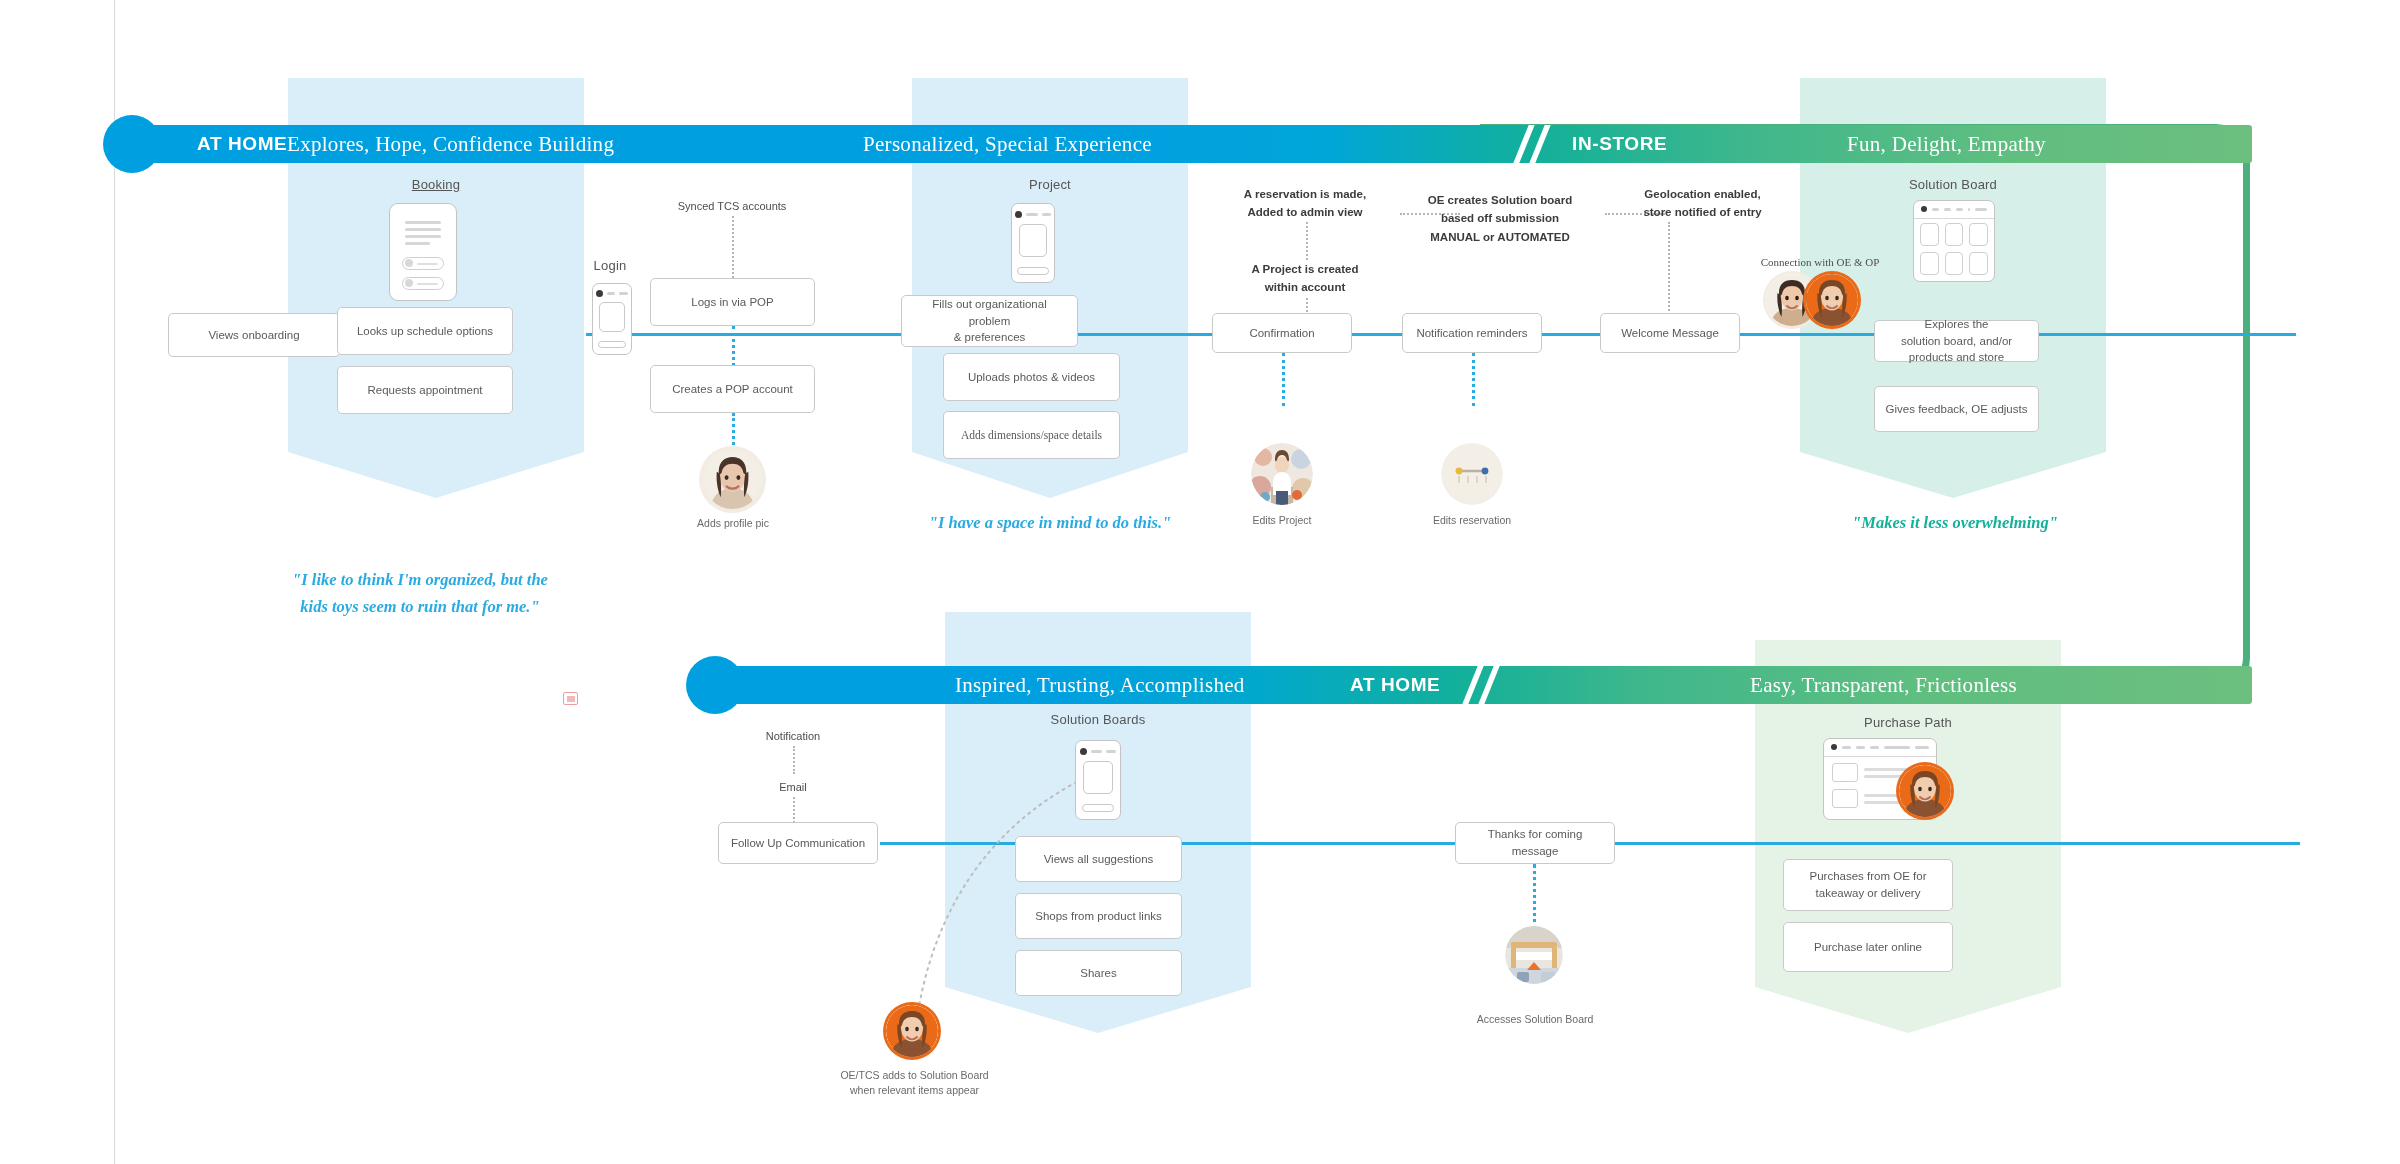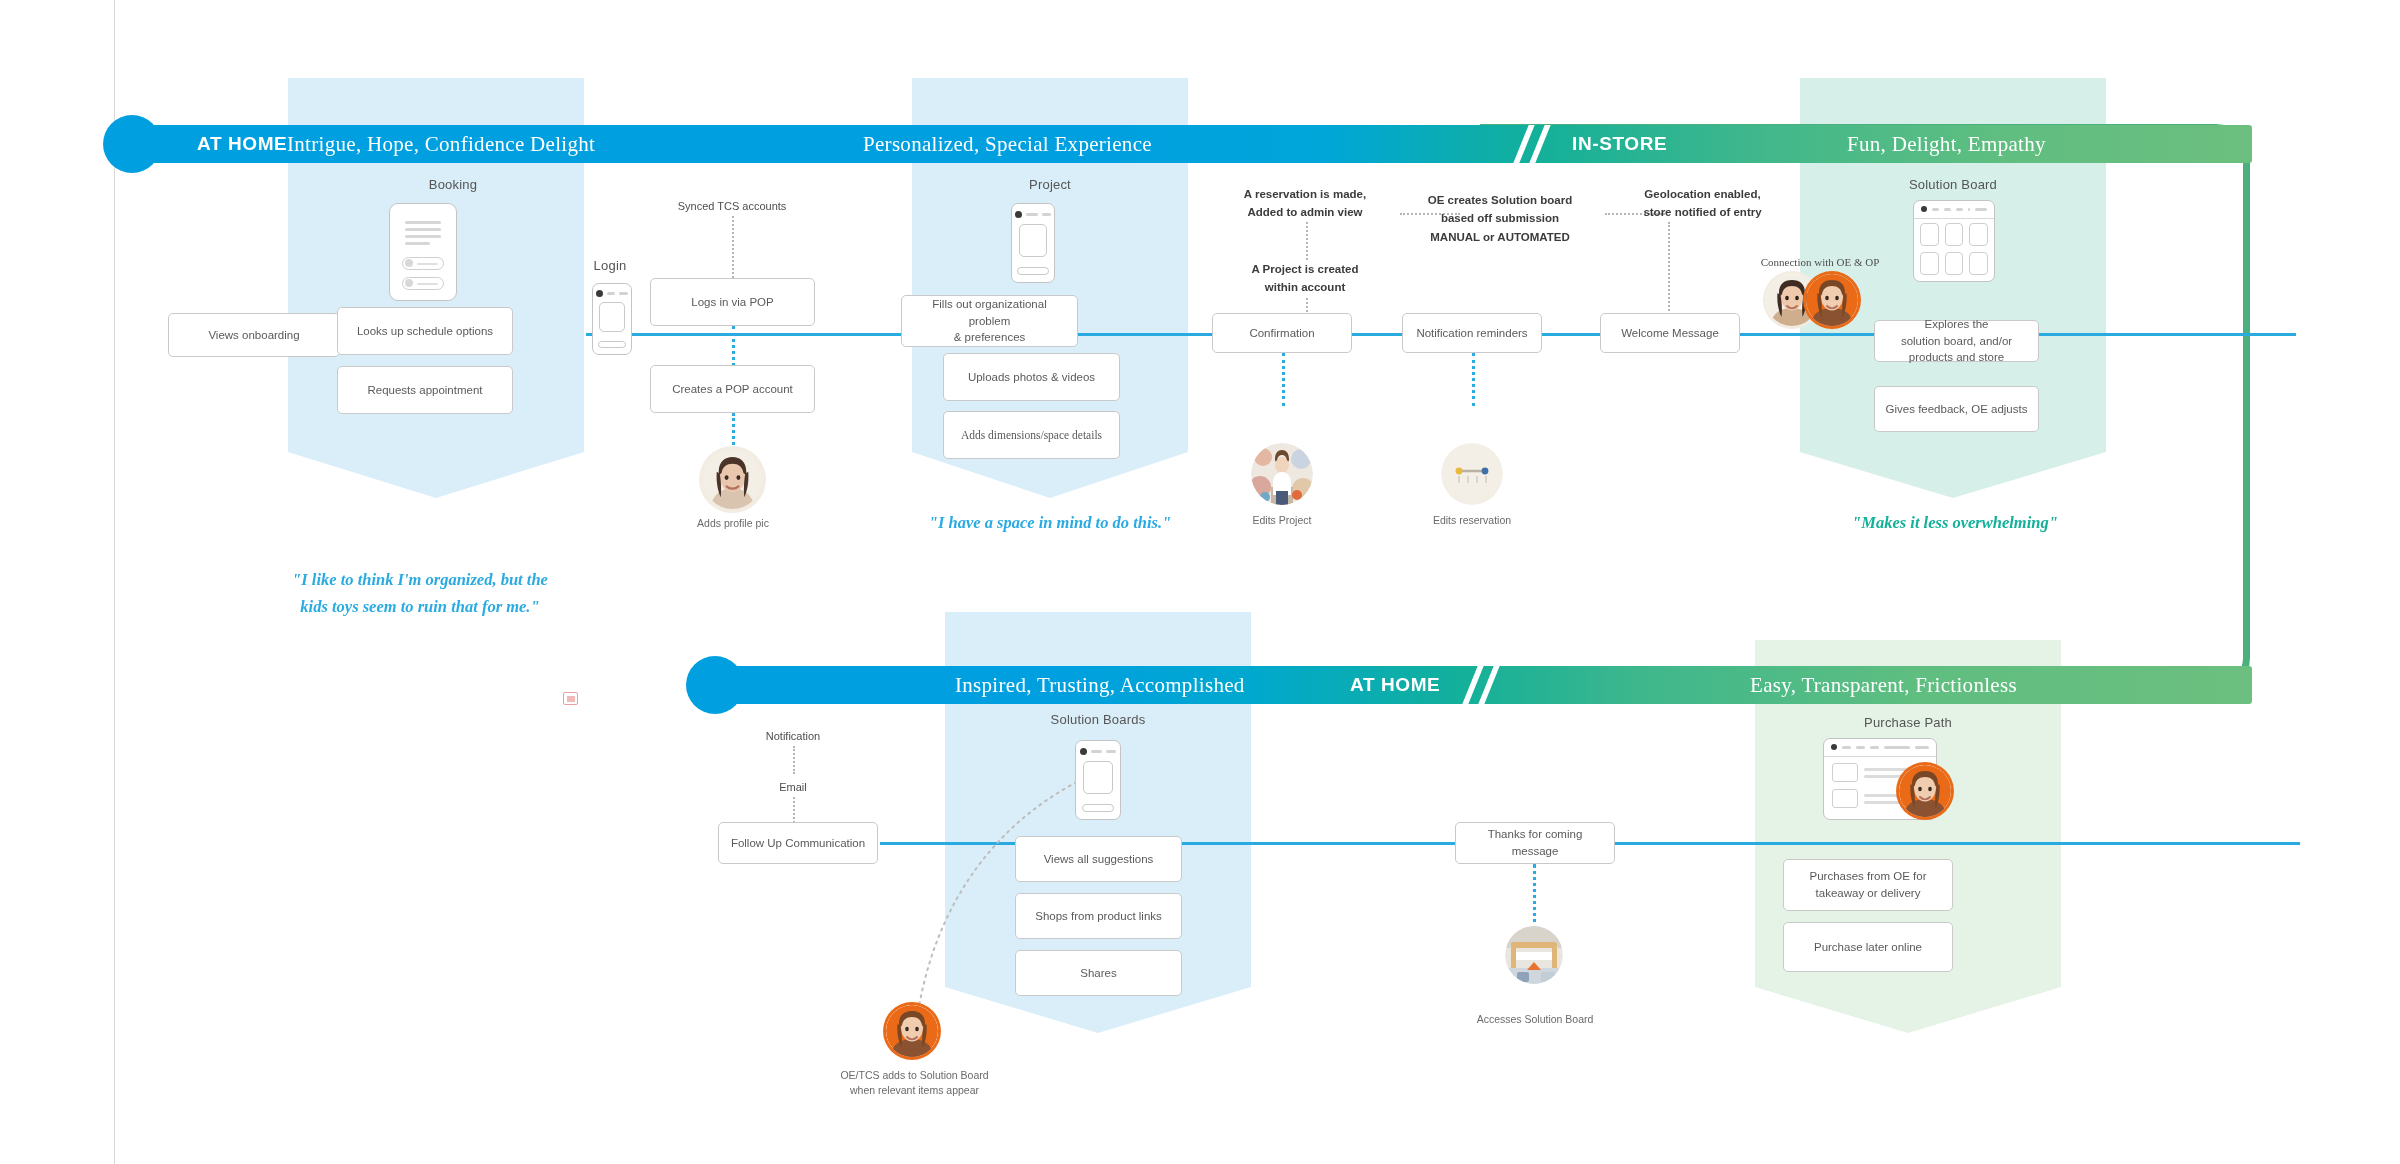--- a/index.html
+++ b/index.html
@@ -148,21 +148,21 @@
     <div class="body" style="height:347px; background:#e5f2e6;"></div>
     <div class="tip" style="border-left-width:153px; border-right-width:153px; border-top-width:46px; border-top-color:#e5f2e6;"></div>
   </div>
 
   <div class="greenframe" style="left:1480px; top:124px; width:770px; height:568px;"></div>
 
   <div class="bar" style="left:147px; top:125px; width:2105px;
               background: linear-gradient(90deg,#00a0e0 0%,#00a0e0 46%,#00a6d8 56%,#13b09a 66%,#3fb78c 76%,#5fbe80 88%,#6cbf7f 100%);">
     <div class="knob" style="background:#00a0e0;"></div>
     <span class="bar-label bold" style="left:50px;">AT HOME</span>
-    <span class="bar-label" style="left:140px;">Intrigue, Hope, Confidence Delight</span>
+    <span class="bar-label" style="left:140px;">Explores, Hope, Confidence Building</span>
     <span class="bar-label" style="left:716px;">Personalized, Special Experience</span>
     <div class="slash" style="left:1374px;"></div>
     <div class="slash" style="left:1390px;"></div>
     <span class="bar-label bold" style="left:1425px;">IN-STORE</span>
     <span class="bar-label" style="left:1700px;">Fun, Delight, Empathy</span>
   </div>
 
   <div class="bar" style="left:730px; top:666px; width:1522px;
               background: linear-gradient(90deg,#00a0e0 0%,#00a0e0 22%,#00a8cf 34%,#13b09a 48%,#3fb78c 60%,#5fbe80 78%,#6cbf7f 100%);">
     <div class="knob" style="background:#00a0e0;"></div>
@@ -171,21 +171,21 @@
     <div class="slash" style="left:740px;"></div>
     <div class="slash" style="left:756px;"></div>
     <span class="bar-label" style="left:1020px;">Easy, Transparent, Frictionless</span>
   </div>
 
   <div class="hline" style="left:586px; top:333px; width:640px;"></div>
   <div class="hline" style="left:1226px; top:333px; width:1070px;"></div>
 
   <div class="hline" style="left:880px; top:842px; width:1420px;"></div>
 
-  <div class="col-title" style="left:353px; top:177px; width:200px;">Booking</div>
+  <div class="col-title" style="left:336px; top:177px; width:200px;text-decoration:underline;">Booking</div>
   <div class="device" style="left:389px; top:203px; width:68px; height:98px;">
     <div class="phone">
       <div class="doclines" style="top:18%;">
         <div></div>
           <div></div>
           <div></div>
           <div style="width:68%"></div>
       </div>
       <div class="togglerow" style="top:55%;">
         <div class="toggle"></div>

